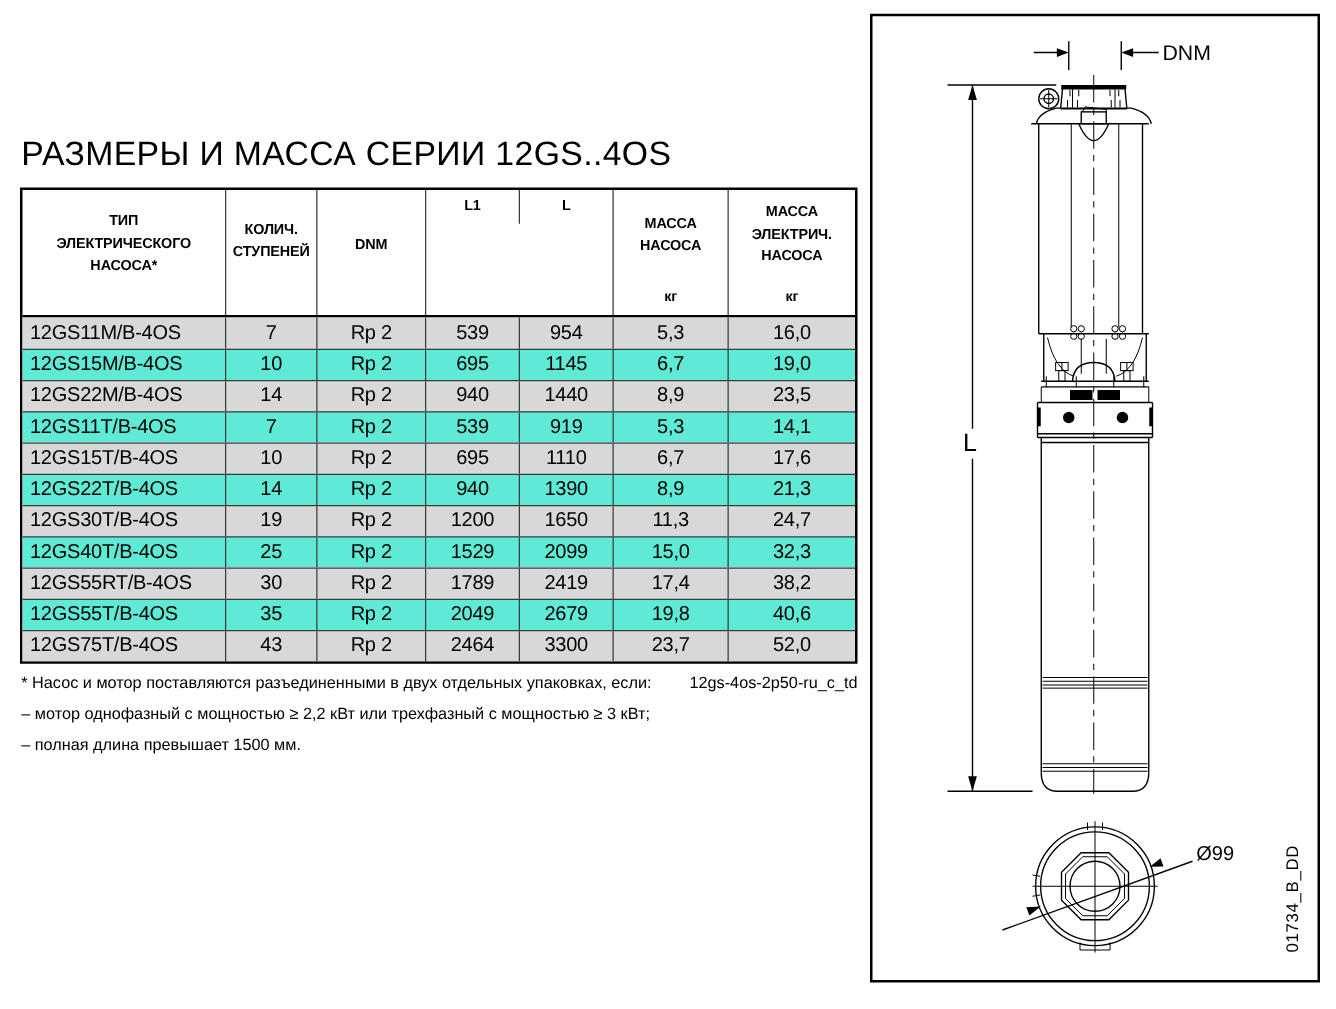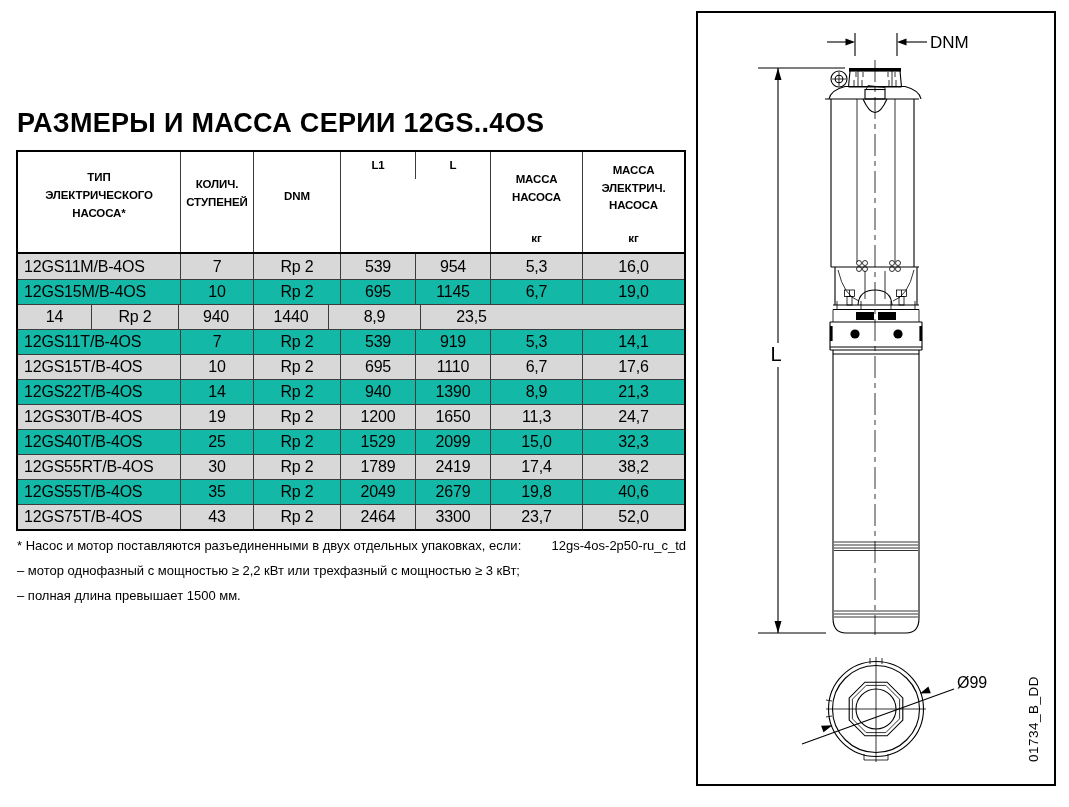--- a/index.html
+++ b/index.html
@@ -2,21 +2,21 @@
 <html><head>
 <meta charset="utf-8">
 <style>
   html,body{margin:0;padding:0;}
   body{
     width:1069px;height:807px;background:#ffffff;position:relative;
     font-family:"Liberation Sans",sans-serif;color:#000;overflow:hidden;
   }
   .page-title{
     position:absolute;left:17px;top:108px;
-    font-size:27px;font-weight:bold;letter-spacing:.3px;white-space:nowrap;
+    font-size:27px;font-weight:normal;letter-spacing:.3px;white-space:nowrap;
   }
   
   .dim-table{
     position:absolute;left:16px;top:150px;width:670px;
     border:2px solid #000;box-sizing:border-box;background:#fff;
   }
   .thead{display:flex;height:100px;border-bottom:2px solid #000;}
   .hc{
     position:relative;box-sizing:border-box;display:flex;align-items:center;justify-content:center;
     text-align:center;font-weight:bold;font-size:11.5px;line-height:1.55;
@@ -24,21 +24,21 @@
   }
   .hc + .hc{border-left:1px solid #3c3c3c;}
   .w1{width:162px;} .w2{width:73px;} .w3{width:87px;} .w45{width:150px;}
   .w4{width:75px;} .w5{width:75px;} .w6{width:92px;} .w7{width:102px;}
   .hpad1{padding-bottom:12px;} .hpad2{padding-bottom:16px;} .hpad3{padding-bottom:10px;}
   .hgroup{flex-direction:column;justify-content:flex-start;padding:0;}
   .gtop{flex:1;display:flex;align-items:center;justify-content:center;white-space:pre-line;width:100%;}
   .gsub{height:27px;display:flex;width:100%;box-sizing:border-box;}
   .gsub .half{flex:1;display:flex;align-items:center;justify-content:center;height:100%;box-sizing:border-box;}
   .gsub .half + .half{border-left:1px solid #3c3c3c;}
-  .trow{display:flex;height:25px;box-sizing:border-box;background:#14b8a6;}
+  .trow{display:flex;height:25px;box-sizing:border-box;background:#5eead4;}
   .trow + .trow{border-top:1px solid #3c3c3c;}
   .trow.shaded{background:#d8d8d8;}
   .tc{
     box-sizing:border-box;display:flex;align-items:center;justify-content:center;
     font-size:16px;letter-spacing:-.2px;white-space:nowrap;
   }
   .tc + .tc{border-left:1px solid #3c3c3c;}
   .tc.w1{justify-content:flex-start;padding-left:6px;}
   
   .notes{position:absolute;left:17px;top:539px;width:669px;font-size:13px;line-height:14px;}
@@ -99,20 +99,21 @@
   <div class="trow">
     <div class="tc w1">12GS15M/B-4OS</div>
     <div class="tc w2">10</div>
     <div class="tc w3">Rp 2</div>
     <div class="tc w4">695</div>
     <div class="tc w5">1145</div>
     <div class="tc w6">6,7</div>
     <div class="tc w7">19,0</div>
   </div>
   <div class="trow shaded">
+    <div class="tc w1">12GS22M/B-4OS</div>
     <div class="tc w2">14</div>
     <div class="tc w3">Rp 2</div>
     <div class="tc w4">940</div>
     <div class="tc w5">1440</div>
     <div class="tc w6">8,9</div>
     <div class="tc w7">23,5</div>
   </div>
   <div class="trow">
     <div class="tc w1">12GS11T/B-4OS</div>
     <div class="tc w2">7</div>

